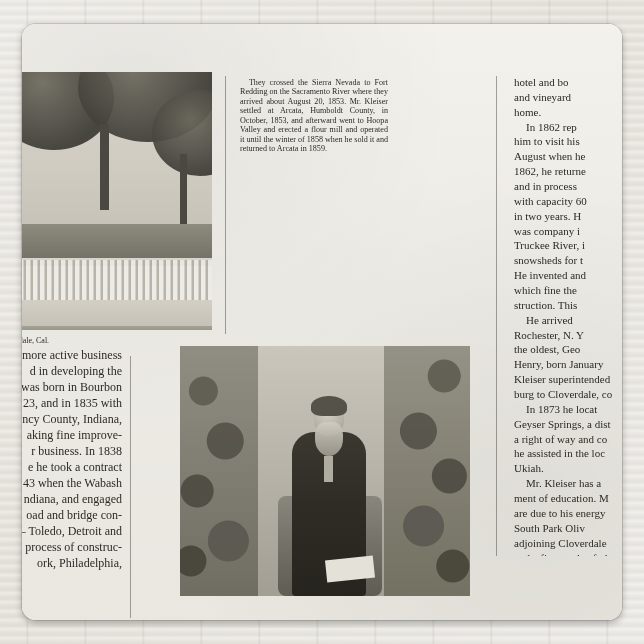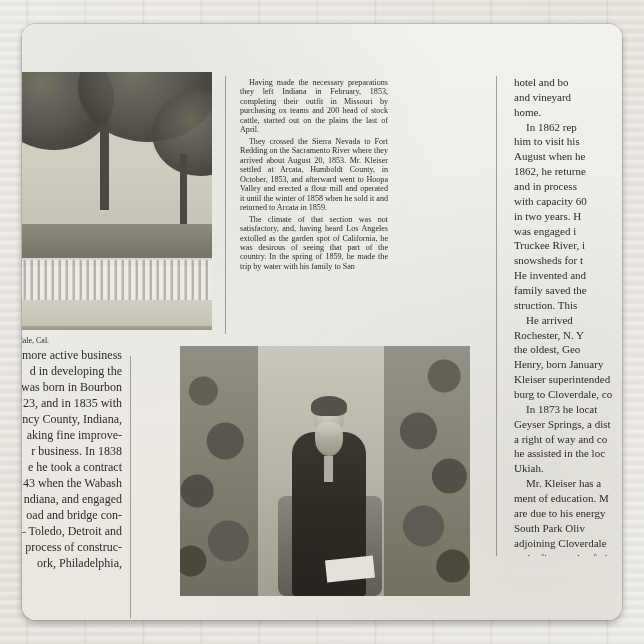--- a/index.html
+++ b/index.html
@@ -284,41 +284,39 @@
       <div class="trunk" style="left:168px; top:82px; width:7px; height:70px;"></div>
       <div class="lawn" style="left:0; top:152px; right:0; height:42px;"></div>
       <div class="fence" style="top:186px;"></div>
       <div class="path" style="top:228px; height:32px;"></div>
       <div class="lawn" style="left:0; top:254px; right:0; height:8px; opacity:.6;"></div>
     </div>
 
     <div class="photo-caption" style="left:-6px; top:312px;">rdale, Cal.</div>
 
     <div class="col" id="col-center">
-      <p>Having made the necessary preparations they left Indiana in February, 1853, completing their outfit in Missouri by purchasing ox teams and 200 head of stock cattle, started out on the plains the last of April.</p>
       <p>They crossed the Sierra Nevada to Fort Redding on the Sacramento River where they arrived about August 20, 1853. Mr. Kleiser settled at Arcata, Humboldt County, in October, 1853, and afterward went to Hoopa Valley and erected a flour mill and operated it until the winter of 1858 when he sold it and returned to Arcata in 1859.</p>
-      <p>The climate of that section was not satisfactory, and, having heard Los Angeles extolled as the garden spot of California, he was desirous of seeing that part of the country. In the spring of 1859, he made the trip by water with his family to San</p>
     </div>
 
     <div class="col" id="col-right">
       <p class="hang">hotel and bo</p>
       <p class="hang">and vineyard</p>
       <p class="hang">home.</p>
       <p>In 1862 rep</p>
       <p class="hang">him to visit his</p>
       <p class="hang">August when he</p>
       <p class="hang">1862, he returne</p>
       <p class="hang">and in process</p>
       <p class="hang">with capacity 60</p>
       <p class="hang">in two years. H</p>
-      <p class="hang">was engaged i</p>
+      <p class="hang">was company i</p>
       <p class="hang">Truckee River, i</p>
       <p class="hang">snowsheds for t</p>
       <p class="hang">He invented and</p>
-      <p class="hang">family saved the</p>
+      <p class="hang">which fine the</p>
       <p class="hang">struction.  This</p>
       <p>He arrived</p>
       <p class="hang">Rochester, N. Y</p>
       <p class="hang">the oldest, Geo</p>
       <p class="hang">Henry, born January</p>
       <p class="hang">Kleiser superintended</p>
       <p class="hang">burg to Cloverdale, co</p>
       <p>In 1873 he locat</p>
       <p class="hang">Geyser Springs, a dist</p>
       <p class="hang">a right of way and co</p>

